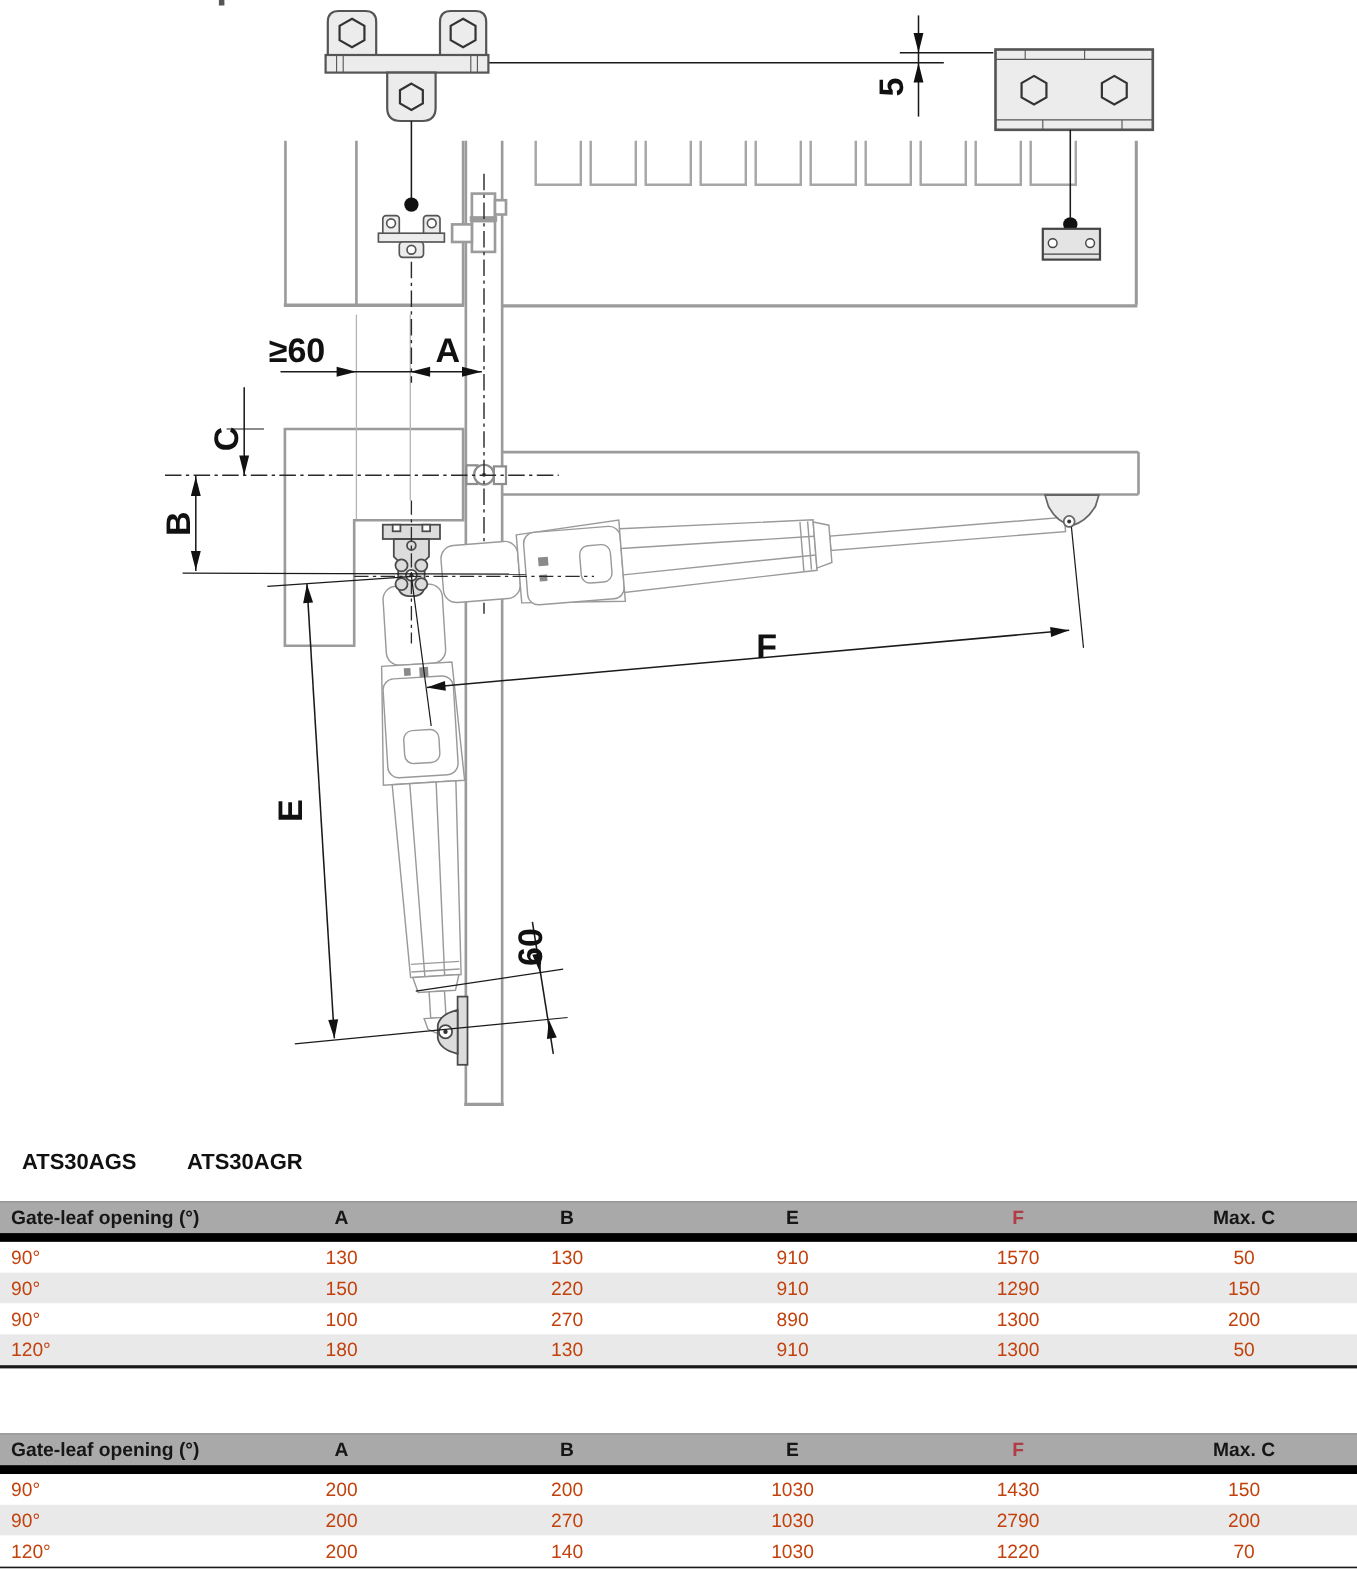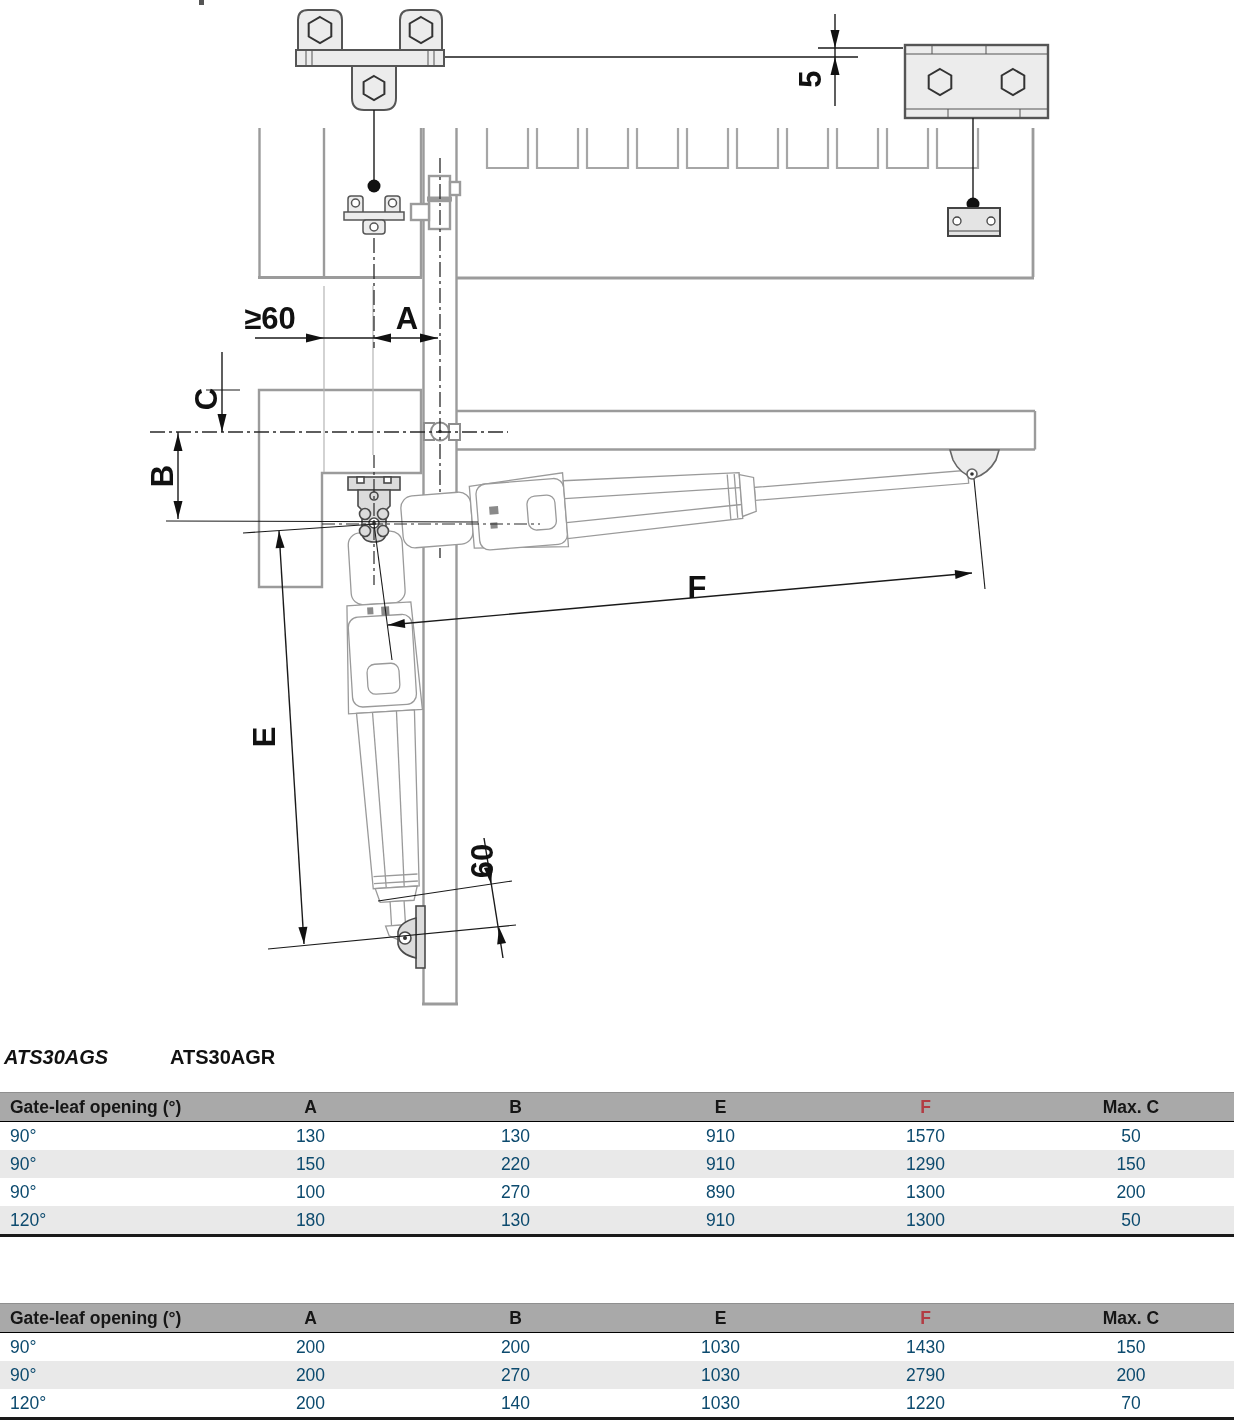--- a/index.html
+++ b/index.html
@@ -2,31 +2,31 @@
 <html><head>
 <meta charset="utf-8">
 <style>
   html,body{margin:0;padding:0;background:#fff;}
   .page{position:relative;width:1234px;height:1426px;background:#fff;overflow:hidden;
         font-family:"Liberation Sans",sans-serif;}
   .artifact{position:absolute;left:199px;top:0;width:5px;height:5px;background:#555;}
   svg text{font-family:"Liberation Sans",sans-serif;font-weight:bold;fill:#111;}
   .model-titles{position:absolute;left:0;width:100%;height:24px;}
   .model-title{position:absolute;top:0;font-size:20px;font-weight:bold;color:#111;white-space:nowrap;}
-  .m0{left:4px;font-style:italic;} .m1{left:170px;}
+  .m0{left:20px;} .m1{left:170px;}
   .dtable{position:absolute;left:0;width:1234px;}
   .thead{display:grid;grid-template-columns:208px 205px 205px 205px 205px auto;
-         background:#a9a9a9;border-top:1px solid #8f8f8f;border-bottom:1px solid #000000;height:28px;}
+         background:#a9a9a9;border-top:1px solid #8f8f8f;border-bottom:8px solid #000000;height:28px;}
   .th{font-size:17.5px;font-weight:bold;color:#161616;line-height:28px;text-align:center;}
   .th:first-child{text-align:left;padding-left:10px;}
   .th.red{color:#b23c43;}
   .tbody{border-bottom:3px solid #1a1a1a;}
   .tr{display:grid;grid-template-columns:208px 205px 205px 205px 205px auto;height:28px;background:#fff;}
   .tr:nth-child(even){background:#e9e9e9;}
-  .td{font-size:17.5px;color:#0c4a6e;line-height:28px;text-align:center;}
+  .td{font-size:17.5px;color:#c2410c;line-height:28px;text-align:center;}
   .td:first-child{text-align:left;padding-left:10px;}
 </style>
 </head>
 <body>
 
 <div class="page">
   <div class="artifact"></div>
 
   <svg width="1234" height="1040" viewBox="0 0 1234 1040">
     <defs>

